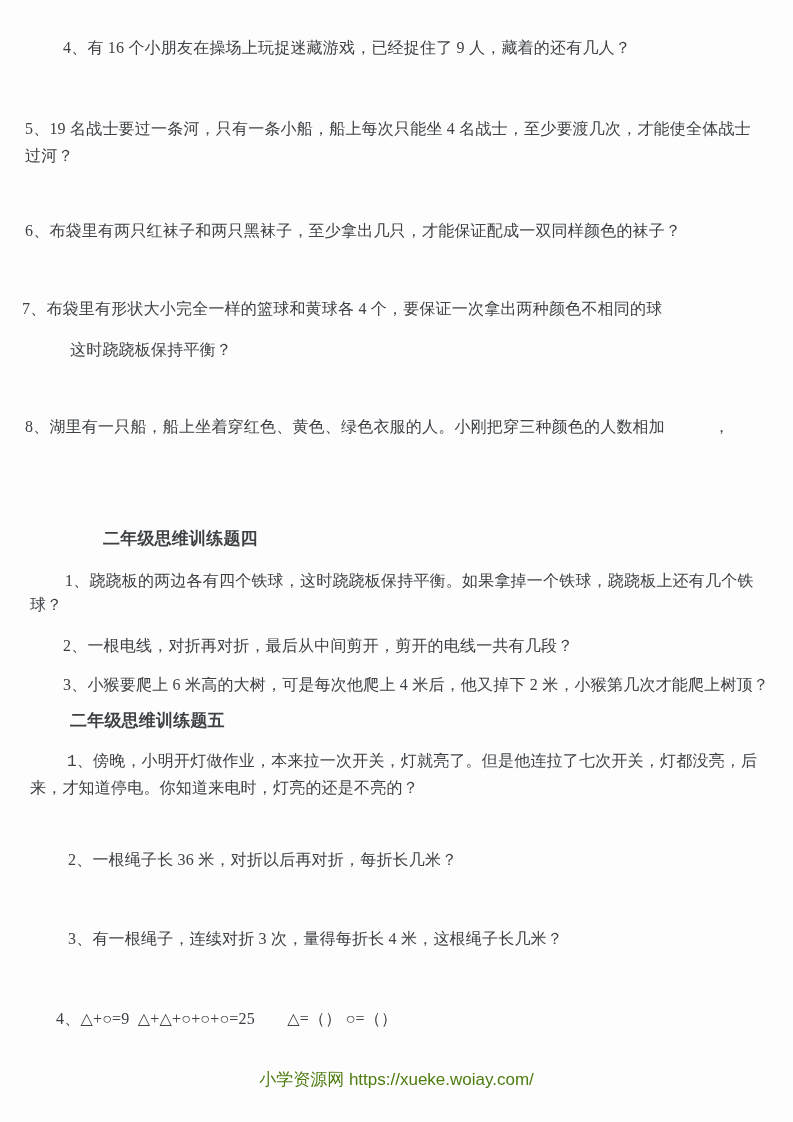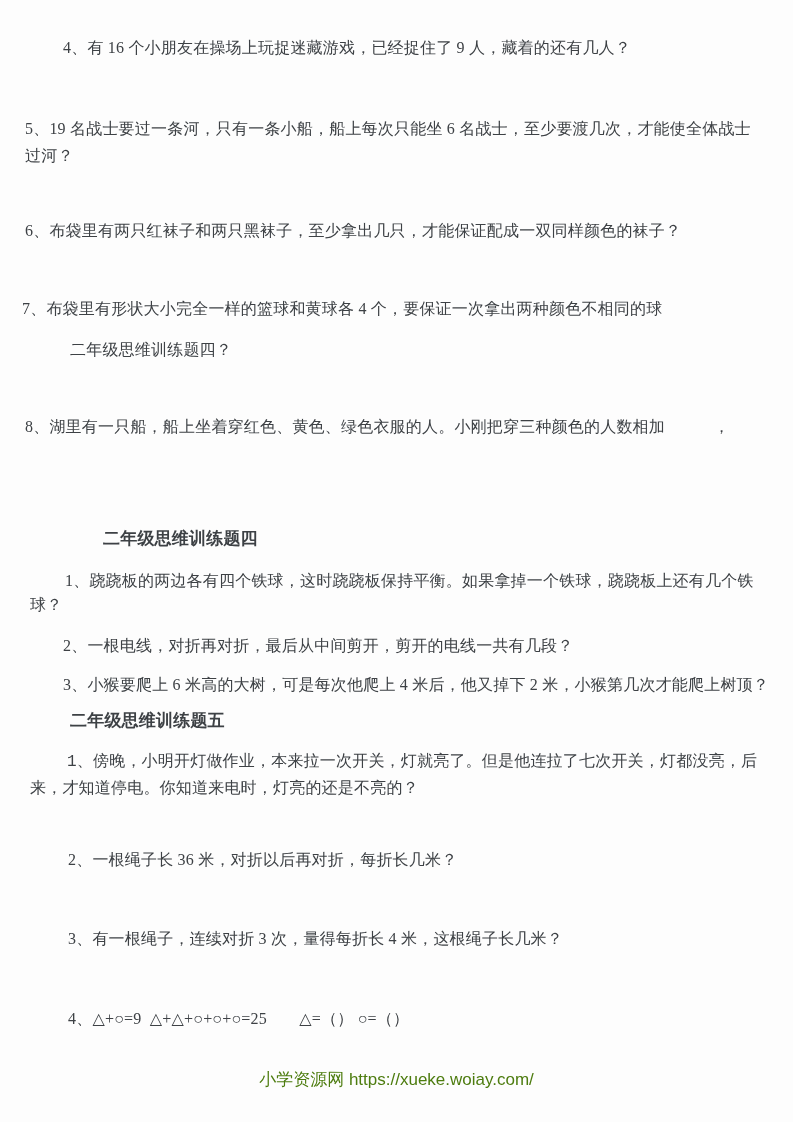--- a/index.html
+++ b/index.html
@@ -49,33 +49,33 @@
   .h4      { left: 103px; top: 529px; }
   .s4q1-l1 { left: 65px;  top: 571px; }
   .s4q1-l2 { left: 30px;  top: 595px; }
   .s4q2-l1 { left: 63px;  top: 636px; }
   .s4q3-l1 { left: 63px;  top: 675px; }
   .h5      { left: 70px;  top: 711px; }
   .s5q1-l1 { left: 67px;  top: 752px; font-family: Liberation Mono, monospace; }
   .s5q1-l2 { left: 30px;  top: 778px; }
   .s5q2-l1 { left: 68px;  top: 850px; text-align: right; }
   .s5q3-l1 { left: 68px;  top: 929px; }
-  .s5q4-l1 { left: 68px;  top: 1009px; }
+  .s5q4-l1 { left: 56px;  top: 1009px; }
 </style>
 </head>
 <body>
 
 <div class="page">
 
   <div class="line q4-l1">4、有 16 个小朋友在操场上玩捉迷藏游戏，已经捉住了 9 人，藏着的还有几人？</div>
-  <div class="line q5-l1">5、19 名战士要过一条河，只有一条小船，船上每次只能坐 6 名战士，至少要渡几次，才能使全体战士</div>
+  <div class="line q5-l1">5、19 名战士要过一条河，只有一条小船，船上每次只能坐 4 名战士，至少要渡几次，才能使全体战士</div>
   <div class="line q5-l2">过河？</div>
   <div class="line q6-l1">6、布袋里有两只红袜子和两只黑袜子，至少拿出几只，才能保证配成一双同样颜色的袜子？</div>
   <div class="line q7-l1">7、布袋里有形状大小完全一样的篮球和黄球各 4 个，要保证一次拿出两种颜色不相同的球</div>
-  <div class="line q7-l2">二年级思维训练题四？</div>
+  <div class="line q7-l2">这时跷跷板保持平衡？</div>
   <div class="line q8-l1">8、湖里有一只船，船上坐着穿红色、黄色、绿色衣服的人。小刚把穿三种颜色的人数相加　　　，</div>
 
   <div class="line heading h4">二年级思维训练题四</div>
   <div class="line s4q1-l1">1、跷跷板的两边各有四个铁球，这时跷跷板保持平衡。如果拿掉一个铁球，跷跷板上还有几个铁</div>
   <div class="line s4q1-l2">球？</div>
   <div class="line s4q2-l1">2、一根电线，对折再对折，最后从中间剪开，剪开的电线一共有几段？</div>
   <div class="line s4q3-l1">3、小猴要爬上 6 米高的大树，可是每次他爬上 4 米后，他又掉下 2 米，小猴第几次才能爬上树顶？</div>
 
   <div class="line heading h5">二年级思维训练题五</div>
   <div class="line s5q1-l1">1、傍晚，小明开灯做作业，本来拉一次开关，灯就亮了。但是他连拉了七次开关，灯都没亮，后</div>

